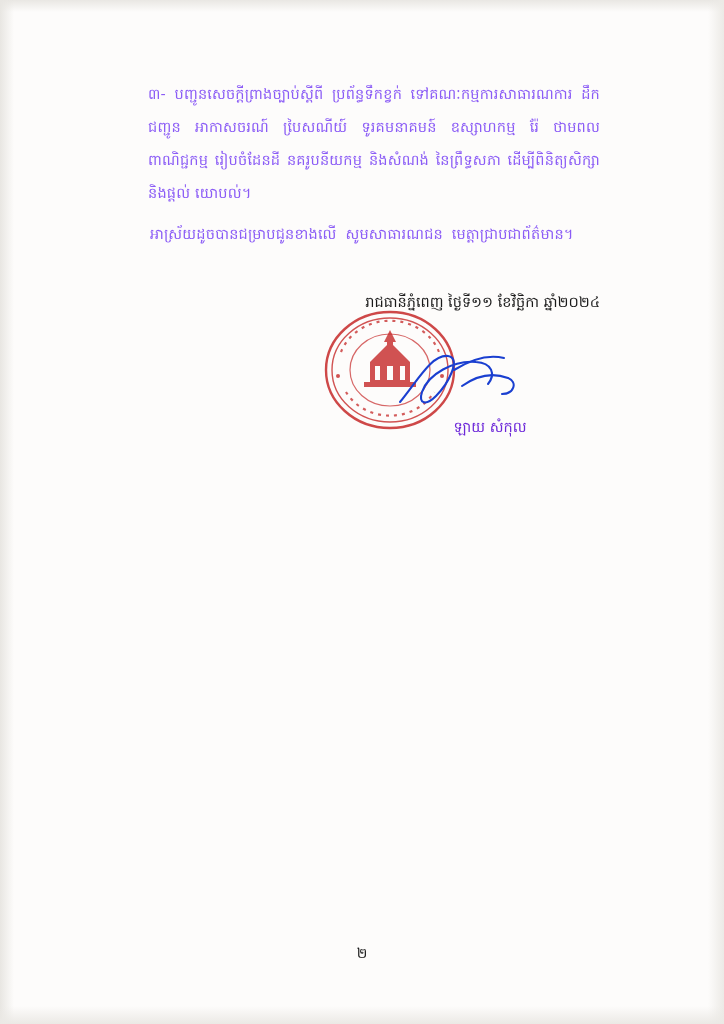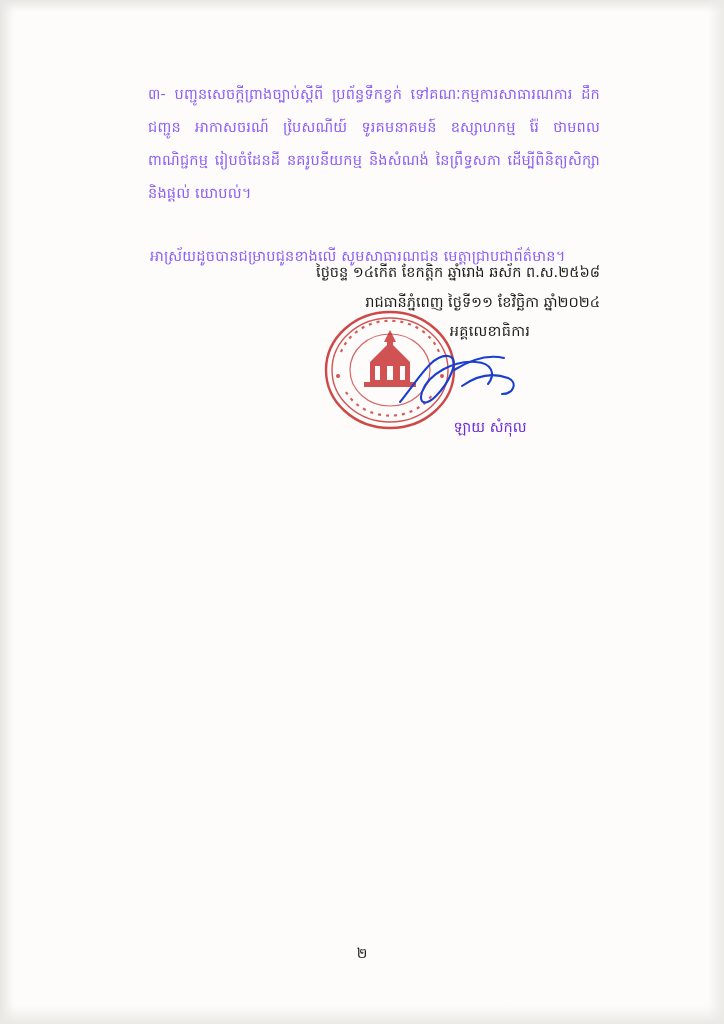--- a/index.html
+++ b/index.html
@@ -58,23 +58,24 @@
     color: #8b5cf6;
   }
   .para {
     font-size: 14.5px;
     line-height: 33px;
     text-align: justify;
     text-align-last: left;
     letter-spacing: 0.2px;
   }
   .para-indent {
-    margin-top: 30px;
+    margin-top: 9px;
     text-indent: 0;
     padding-left: 2px;
+    font-family: Liberation Mono, monospace;
   }
   .date-line {
     position: absolute;
     left: 148px;
     width: 452px;
     font-size: 14.5px;
     line-height: 28px;
     text-align: right;
     color: #1a1a1a;
   }
@@ -142,21 +143,20 @@
   <div class="scan-edge-top"></div>
   <div class="scan-edge-left"></div>
   <div class="scan-edge-right"></div>
   <div class="scan-edge-bottom"></div>
 
   <div class="body-block">
     <div class="para khmer">៣- បញ្ជូនសេចក្ដីព្រាងច្បាប់ស្ដីពី ប្រព័ន្ធទឹកខ្វក់ ទៅគណៈកម្មការសាធារណការ ដឹកជញ្ជូន អាកាសចរណ៍ បៃ្រសណីយ៍ ទូរគមនាគមន៍ ឧស្សាហកម្ម រ៉ែ ថាមពល ពាណិជ្ជកម្ម រៀបចំដែនដី នគរូបនីយកម្ម និងសំណង់ នៃព្រឹទ្ធសភា ដើម្បីពិនិត្យសិក្សា និងផ្ដល់ យោបល់។</div>
     <div class="para khmer para-indent">អាស្រ័យដូចបានជម្រាបជូនខាងលើ សូមសាធារណជន មេត្តាជ្រាបជាព័ត៌មាន។</div>
   </div>
 
-  <div class="date-line khmer" id="date-line-1">ថ្ងៃចន្ទ ១៤កើត ខែកត្តិក ឆ្នាំរោង ឆស័ក ព.ស.២៥៦៨</div>
   <div class="date-line khmer" id="date-line-2">រាជធានីភ្នំពេញ ថ្ងៃទី១១ ខែវិច្ឆិកា ឆ្នាំ២០២៤</div>
 
   <div class="stamp">
     <svg width="158" height="132" viewBox="0 0 158 132">
       <g transform="translate(79,66)">
         <ellipse cx="0" cy="0" rx="64" ry="58" fill="none" stroke="#c62828" stroke-width="2.4" opacity="0.85"></ellipse>
         <ellipse cx="0" cy="0" rx="58" ry="52" fill="none" stroke="#c62828" stroke-width="1.4" opacity="0.8"></ellipse>
         <ellipse cx="0" cy="0" rx="40" ry="36" fill="none" stroke="#c62828" stroke-width="1.2" opacity="0.7"></ellipse>
 
         <g fill="#c62828" opacity="0.8">
@@ -176,23 +176,20 @@
         </g>
 
         <g fill="#c62828" opacity="0.8">
           <circle cx="-52" cy="6" r="2"></circle>
           <circle cx="52" cy="6" r="2"></circle>
         </g>
       </g>
     </svg>
   </div>
 
-  <div class="signature-area">
-    <div class="sig-title khmer">អគ្គលេខាធិការ</div>
-  </div>
 
   <div class="signature-stroke">
     <svg width="150" height="90" viewBox="0 0 150 90">
       <g fill="none" stroke="#1a3fd0" stroke-width="2.1" stroke-linecap="round">
         <path d="M 8,62 C 26,40 40,14 56,16 C 70,18 56,44 44,56 C 34,66 26,64 30,52 C 36,34 62,20 84,22 C 100,23 104,34 96,44"></path>
         <path d="M 62,30 C 78,20 96,14 112,18"></path>
         <path d="M 70,46 C 84,36 100,32 116,38 C 126,42 122,54 110,54"></path>
       </g>
     </svg>
   </div>

